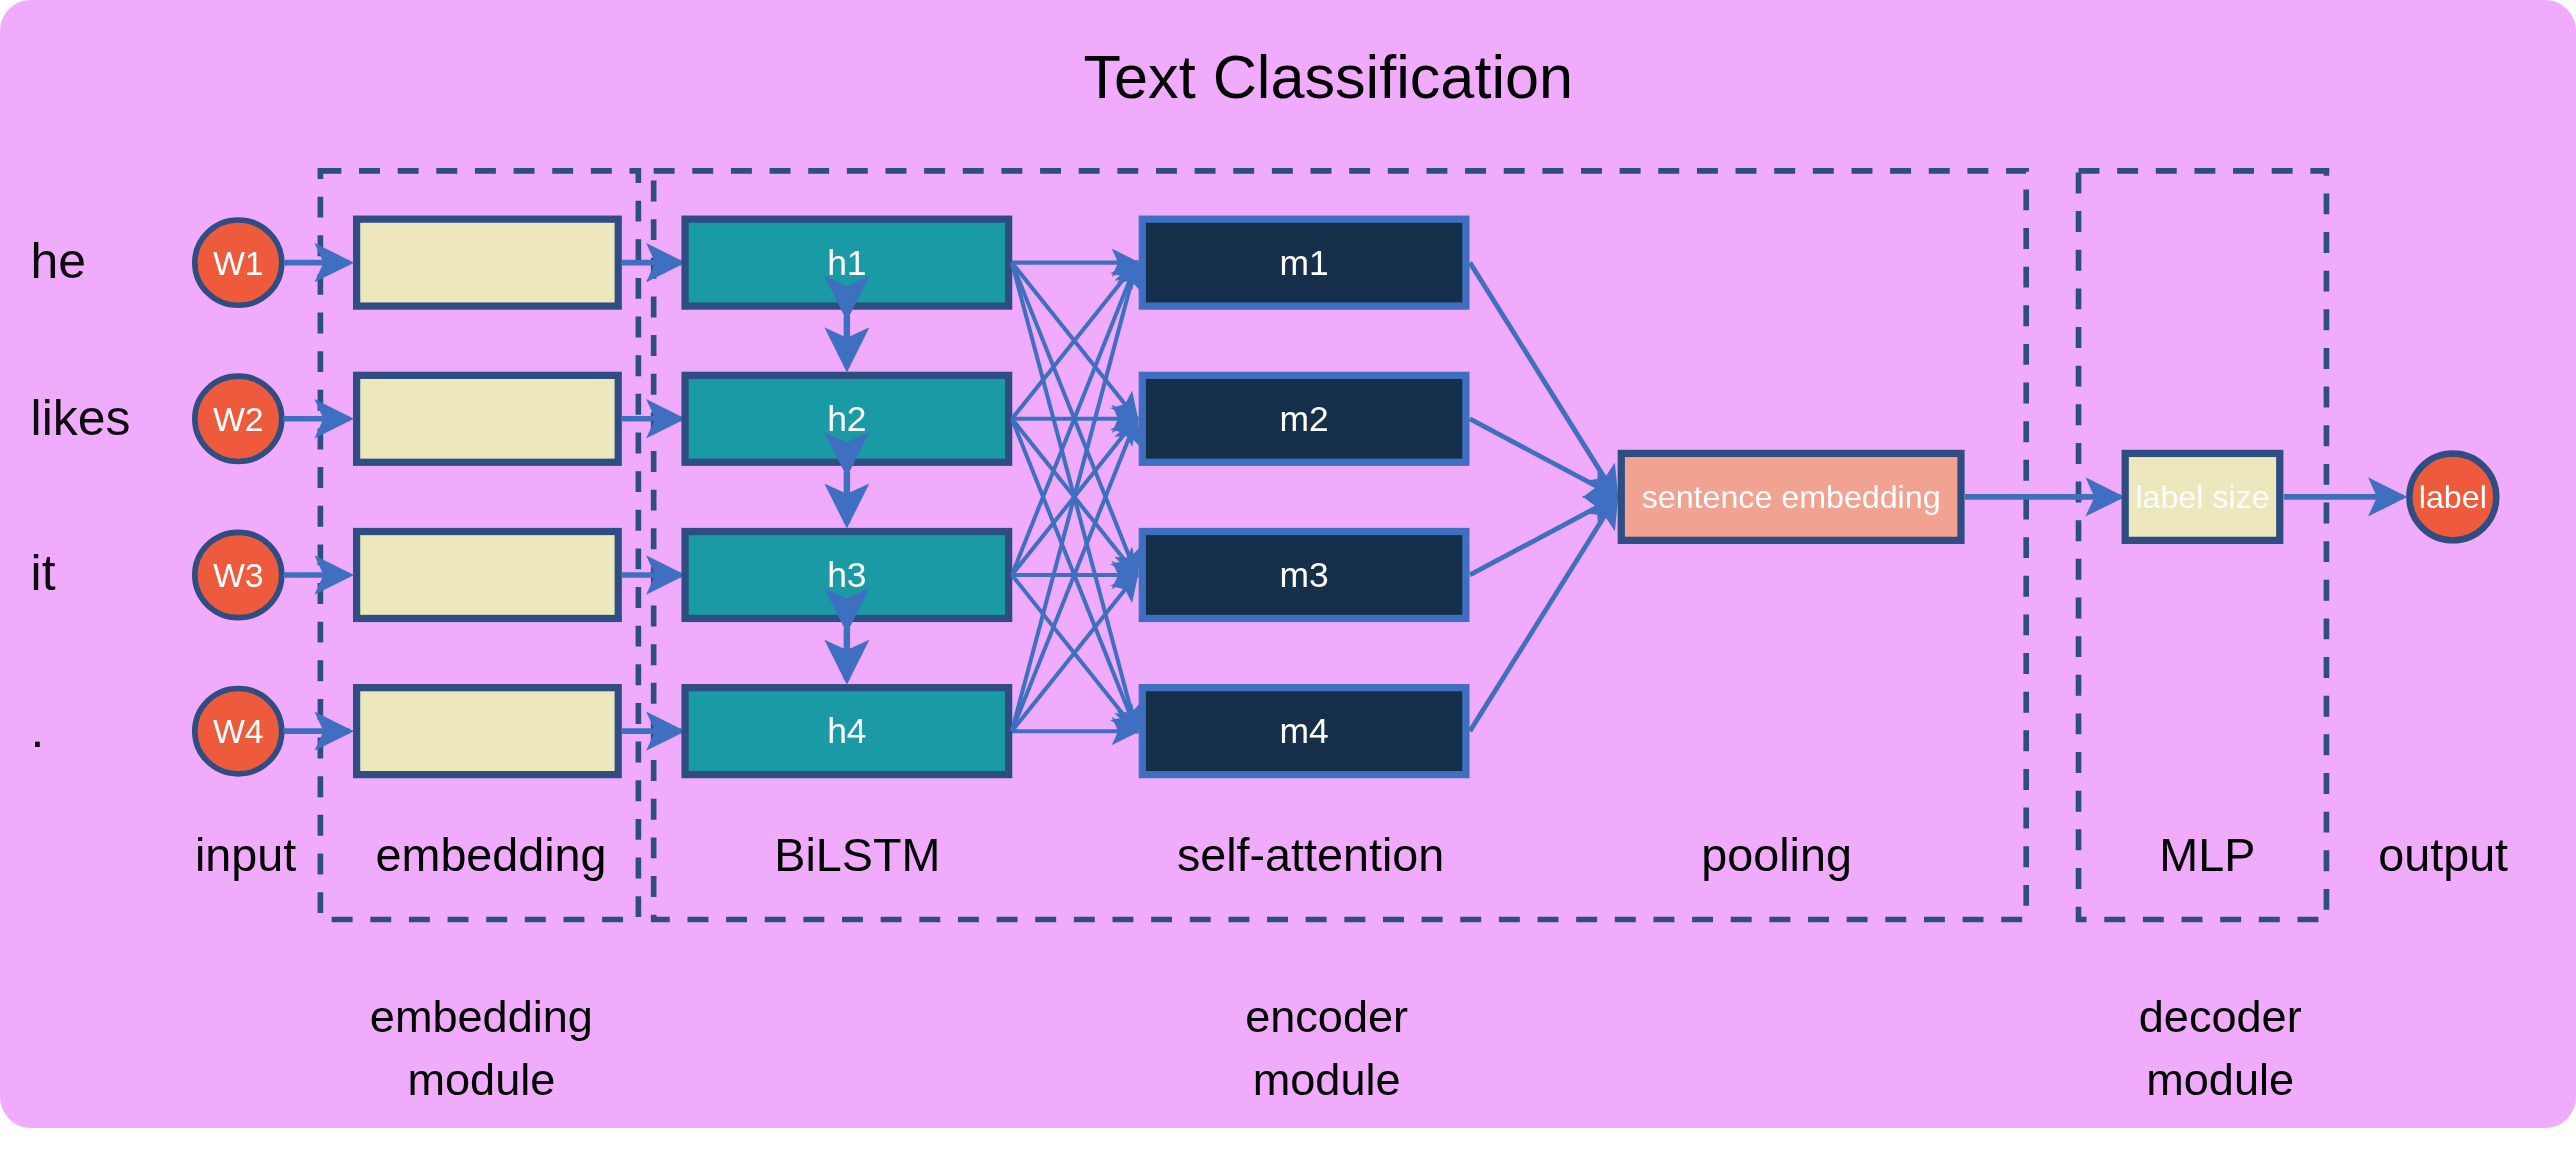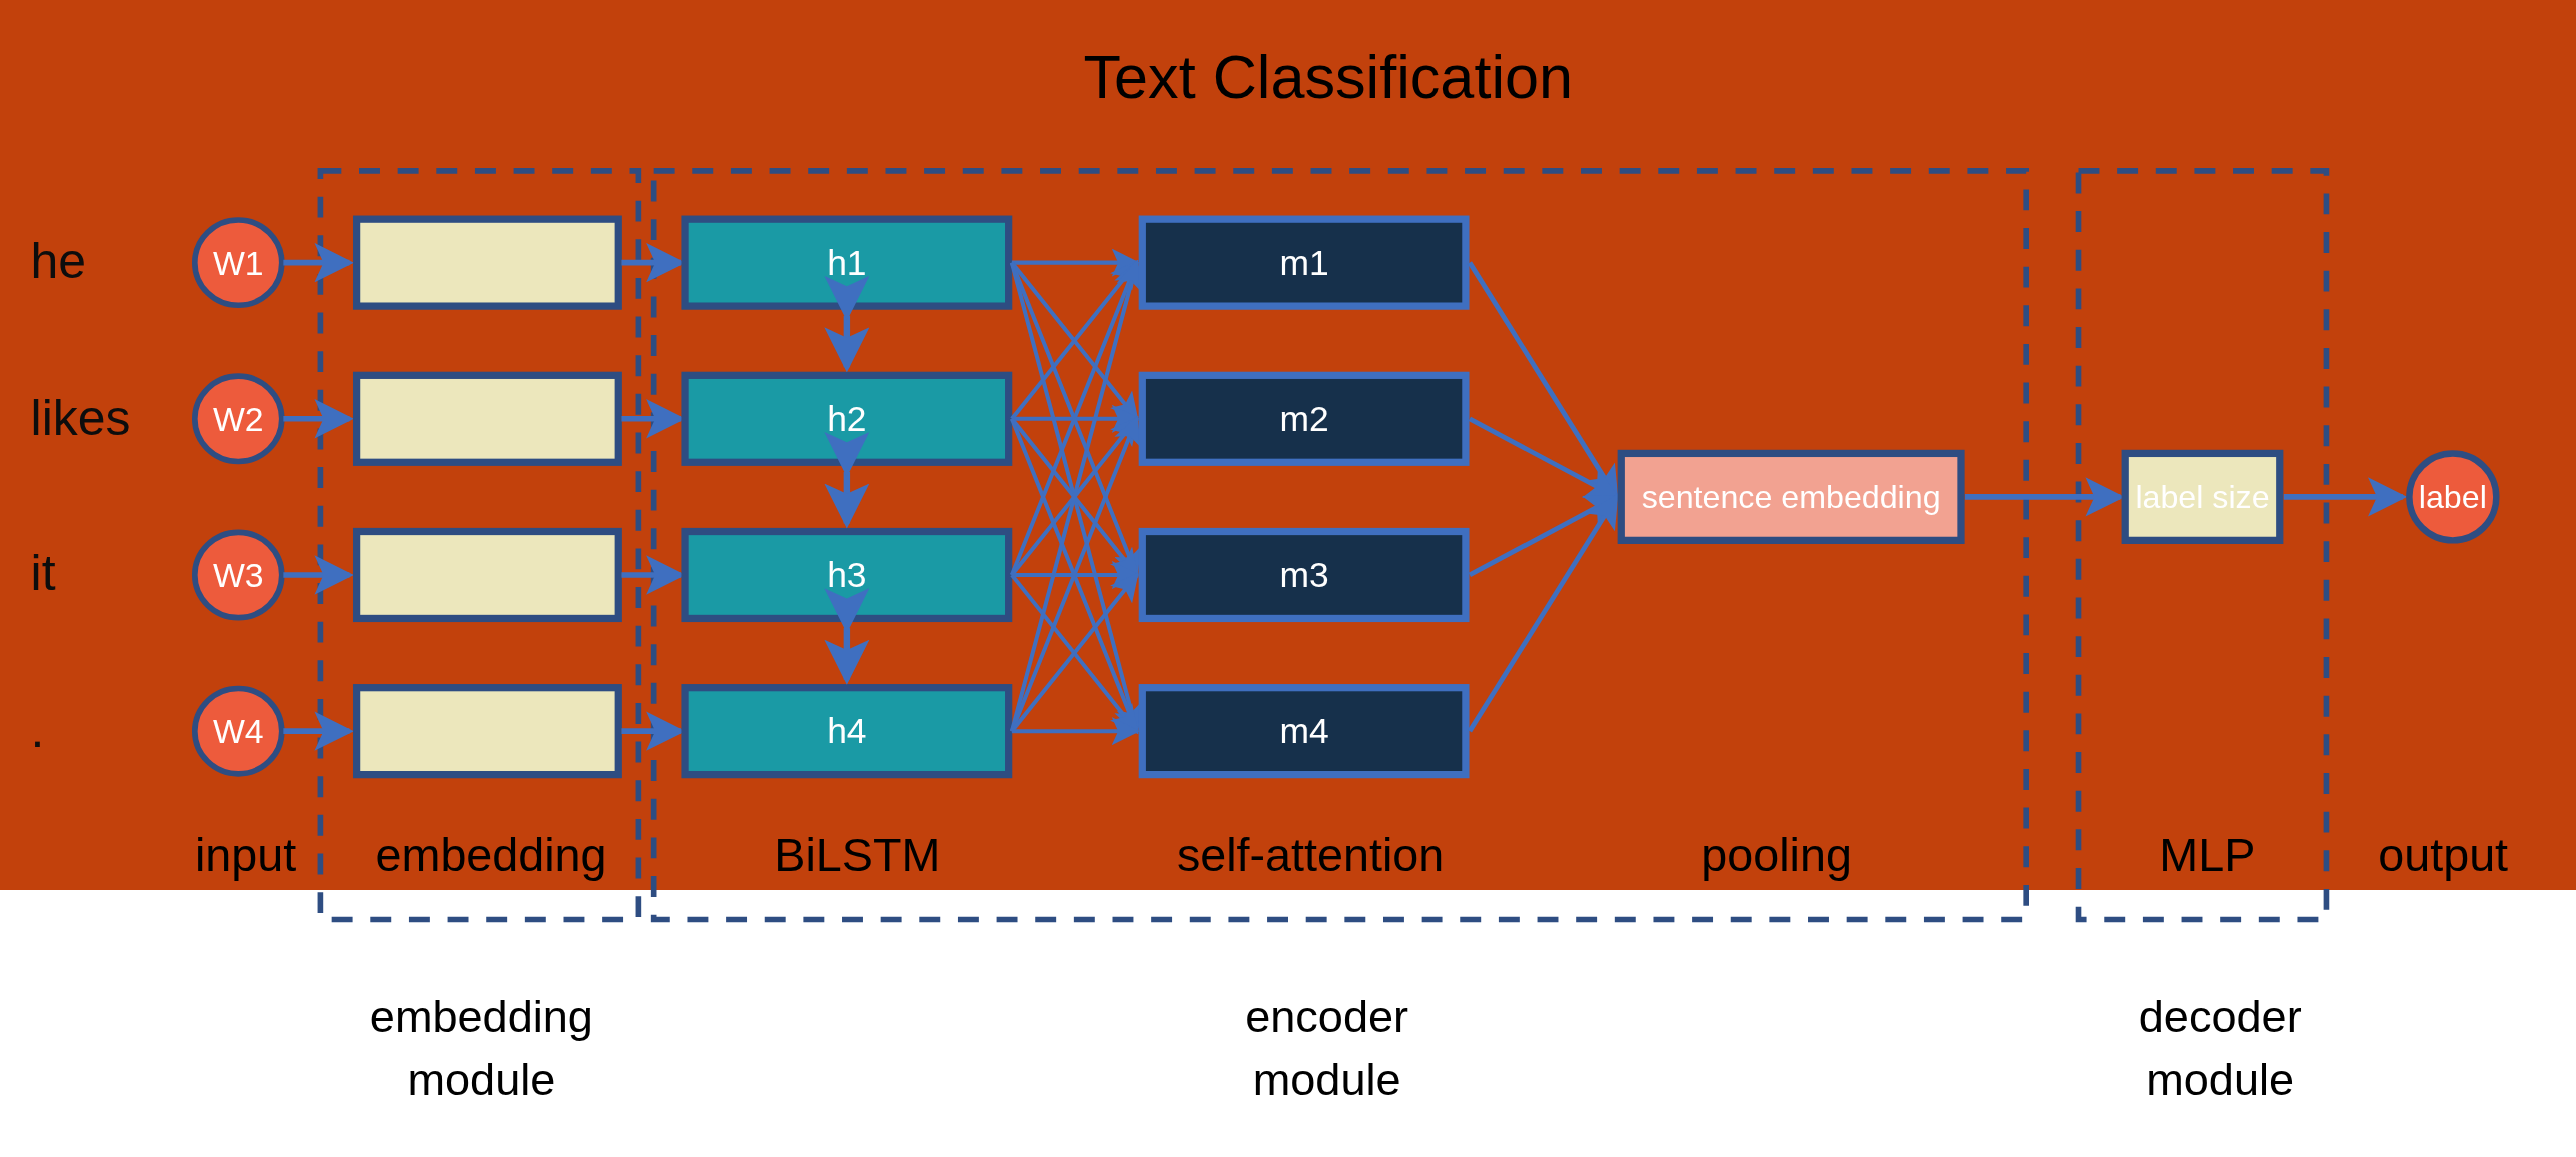--- a/index.html
+++ b/index.html
@@ -1,19 +1,19 @@
 <!DOCTYPE html>
 <html style="font-size:13px"><head>
 <meta charset="utf-8">
 <title>Text Classification</title>
 <style>
   html,body{margin:0;padding:0;background:#ffffff;}
   body{width:2576px;height:1158px;overflow:hidden;
        font-family:"Liberation Sans","DejaVu Sans",sans-serif;}
-  #stage{position:relative;width:2576px;height:890px;background:#c2410c;}
+  #stage{position:relative;width:2576px;height:1128px;background:#f0abfc;border-radius:31px;}
   svg#diagram{position:absolute;left:0;top:0;width:2576px;height:1158px;}
   .ttl{font-family:"Liberation Sans","DejaVu Sans",sans-serif;font-size:76px;fill:#000;text-anchor:middle;}
   .token{font-family:"Liberation Sans","DejaVu Sans",sans-serif;font-size:62px;fill:#0d0d0d;text-anchor:start;}
   .nodelbl{font-family:"Liberation Sans","DejaVu Sans",sans-serif;font-size:44px;fill:#ffffff;text-anchor:middle;}
   .nodelbl-sm{font-family:"Liberation Sans","DejaVu Sans",sans-serif;font-size:40px;fill:#ffffff;text-anchor:middle;}
   .nodelbl-w{font-family:"Liberation Sans","DejaVu Sans",sans-serif;font-size:42px;fill:#ffffff;text-anchor:middle;}
   .stagelbl{font-family:"Liberation Sans","DejaVu Sans",sans-serif;font-size:58px;fill:#000;text-anchor:middle;}
   .modlbl{font-family:"Liberation Sans","DejaVu Sans",sans-serif;font-size:56px;fill:#000;text-anchor:middle;}
 </style>
 </head>

